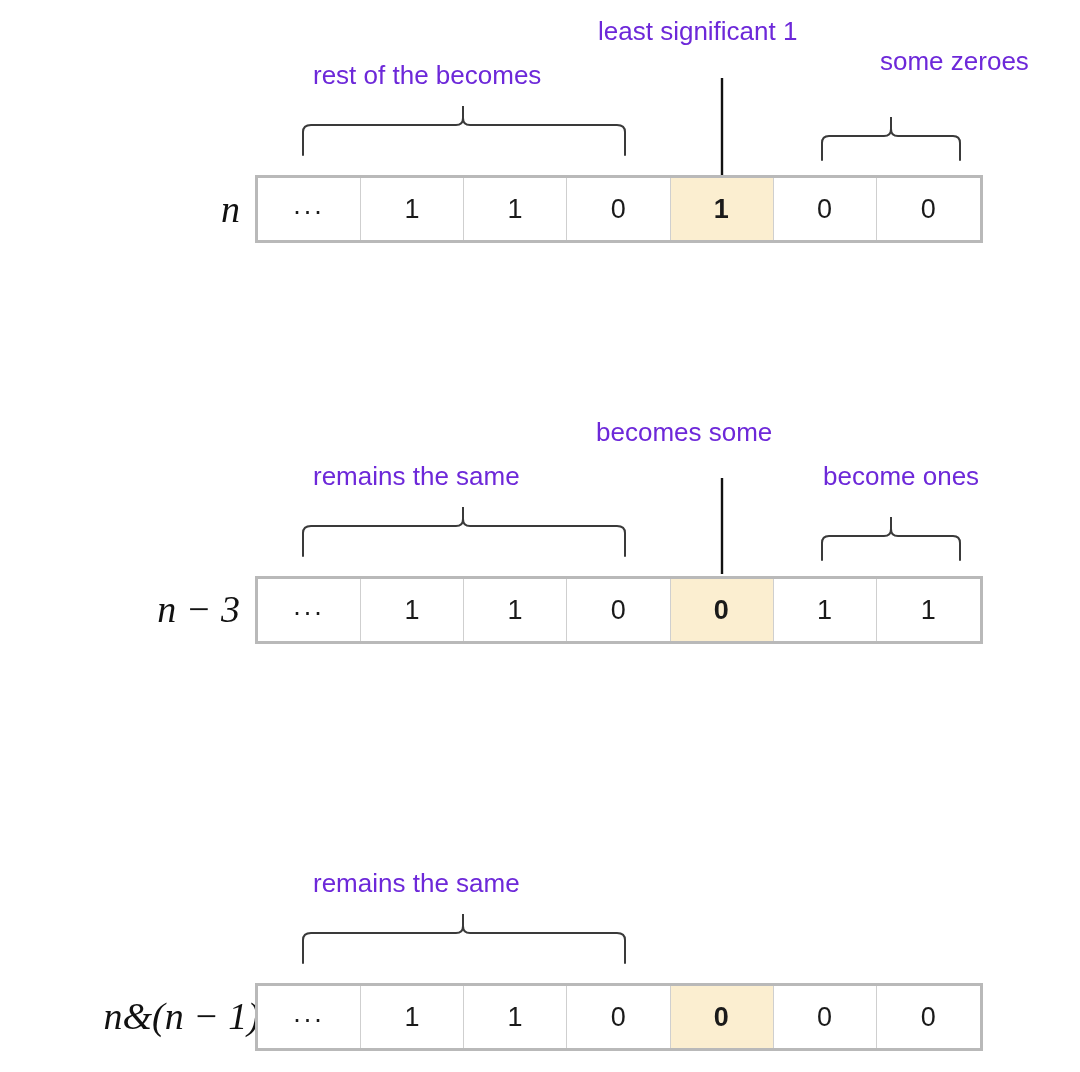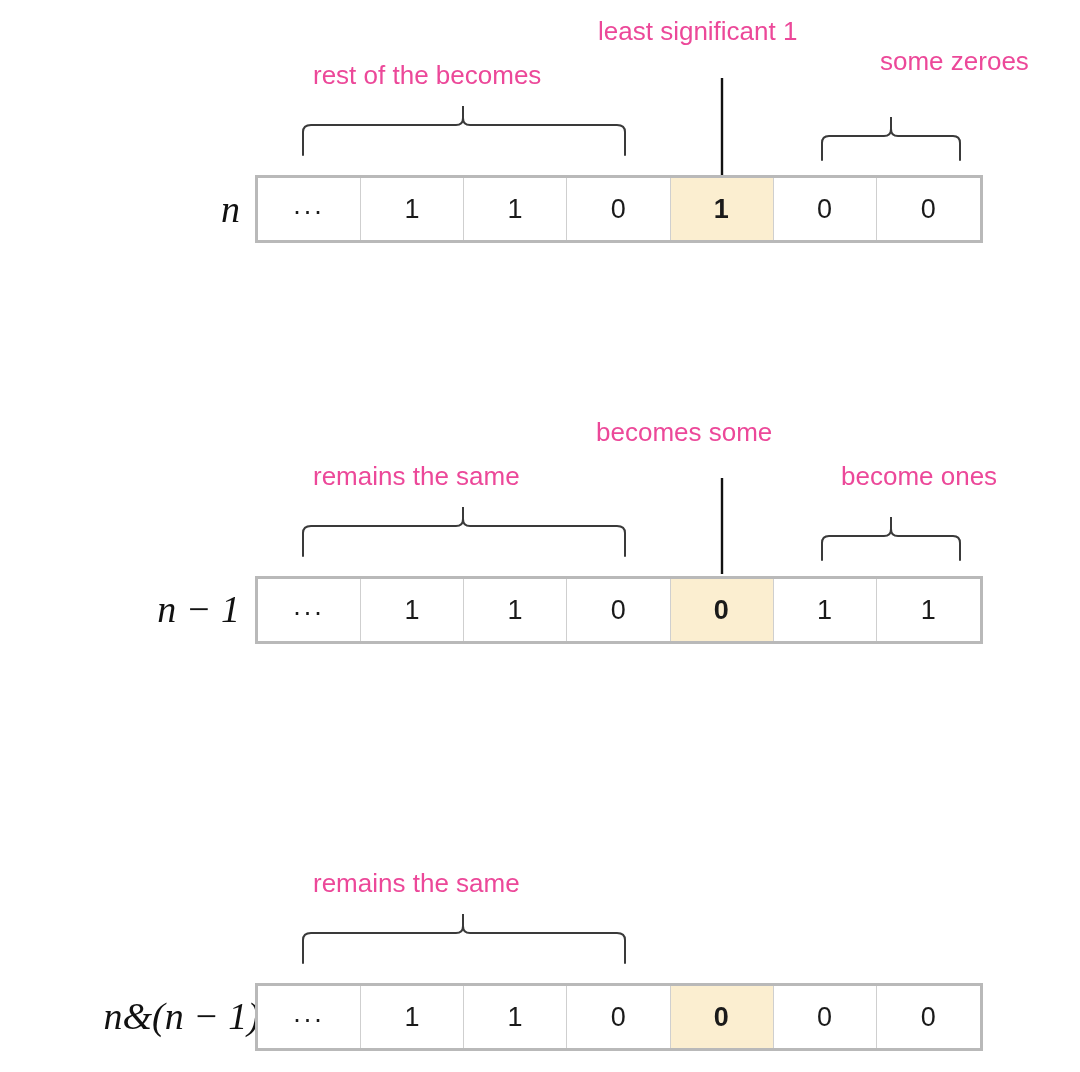--- a/index.html
+++ b/index.html
@@ -70,21 +70,21 @@
     font-size: 27px;
     letter-spacing: 3px;
     padding-bottom: 8px;
   }
 
   
   .annot {
     position: absolute;
     font-family: "Liberation Sans", sans-serif;
     font-size: 26px;
-    color: #ec4899;
+    color: #6d28d9;
     white-space: nowrap;
     line-height: 1;
   }
 
   
   #overlay {
     position: absolute;
     left: 0;
     top: 0;
     width: 1080px;
@@ -154,23 +154,23 @@
       <div class="bit-cell">0</div>
     </div>
   </div>
 
   <div class="row" style="top:0;">
 
     <div class="annot" style="left:313px; top:463px;">remains the same</div>
 
     <div class="annot" style="left:596px; top:419px;">becomes some</div>
 
-    <div class="annot" style="left:841px; top:463px;text-align:right;">become ones</div>
+    <div class="annot" style="left:823px; top:463px;text-align:right;">become ones</div>
 
-    <div class="row-label" style="left:60px; top:590px; width:180px;">n − 1</div>
+    <div class="row-label" style="left:60px; top:590px; width:180px;">n − 3</div>
 
     <div class="bit-table" style="left:255px; top:576px; width:728px; height:68px;">
       <div class="bit-cell ellipsis">...</div>
       <div class="bit-cell">1</div>
       <div class="bit-cell">1</div>
       <div class="bit-cell">0</div>
       <div class="bit-cell highlight">0</div>
       <div class="bit-cell">1</div>
       <div class="bit-cell">1</div>
     </div>

